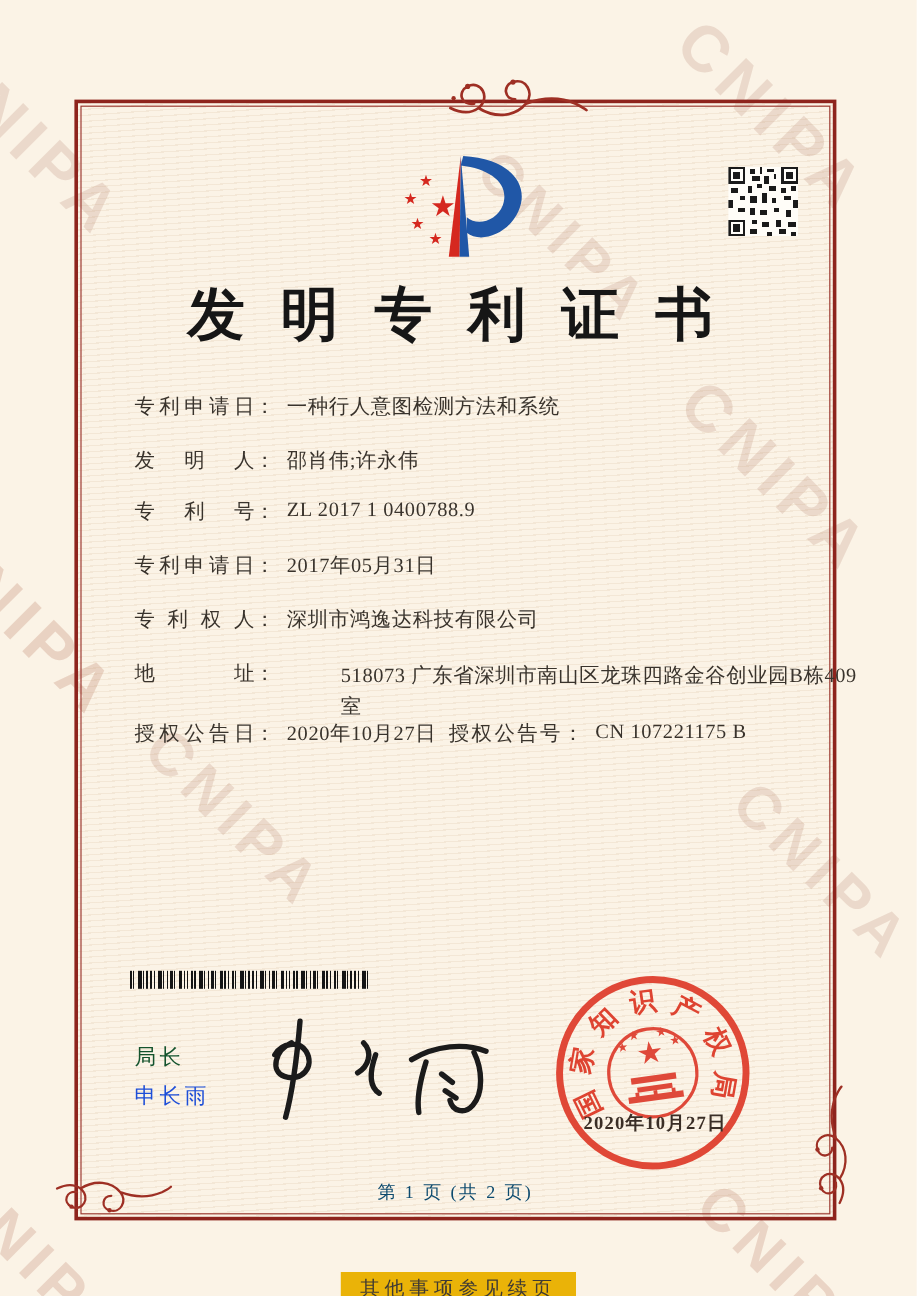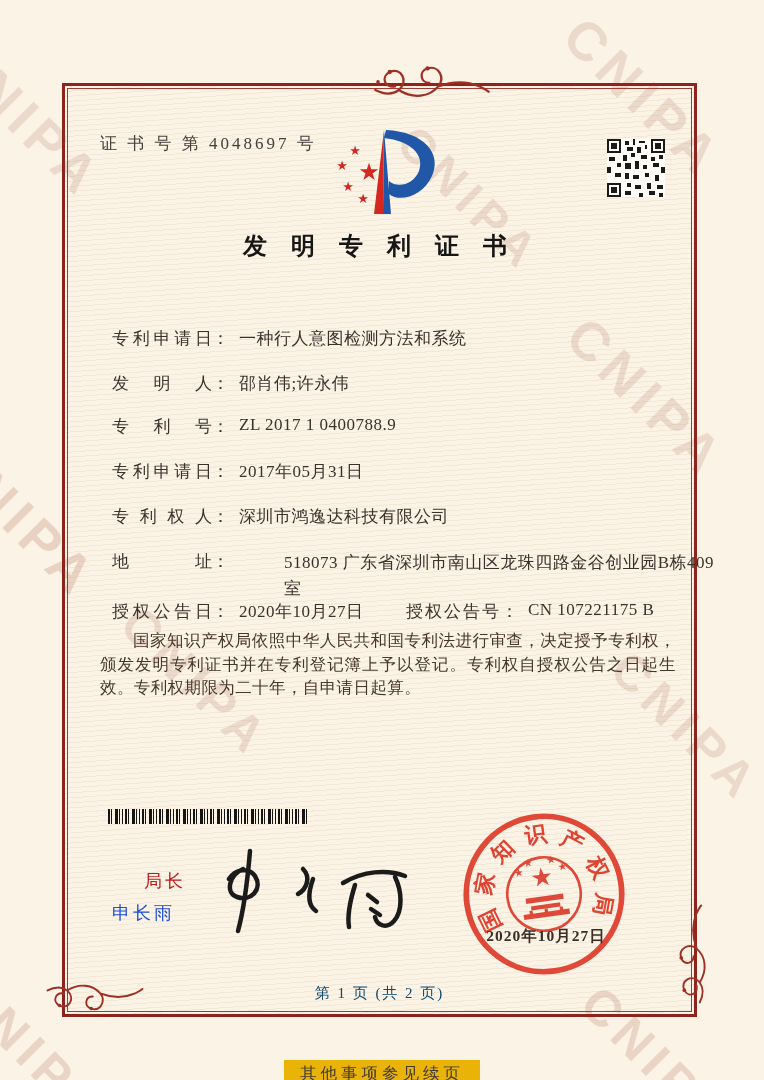--- a/index.html
+++ b/index.html
@@ -40,51 +40,51 @@
     border:1px solid #9e3c34;
   }
   .cert-no{
     position:absolute;left:100px;top:132px;
     font-size:17px;letter-spacing:3px;color:#44403a;
   }
   .logo{position:absolute;left:330px;top:124px;}
   .qr{position:absolute;left:607px;top:139px;}
   .title{
     position:absolute;left:62px;right:67px;top:230px;text-align:center;
-    font-size:24px;font-weight:700;color:#161616;letter-spacing:9px;
+    font-size:48px;font-weight:700;color:#161616;letter-spacing:9px;
   }
   
   .fields{position:absolute;left:112px;top:322px;width:560px;font-size:17px;color:#39332c;}
   .frow{position:absolute;left:0;white-space:nowrap;}
   .frow.r1{top:5px}.frow.r2{top:50px}.frow.r3{top:93px}.frow.r4{top:138px}
   .frow.r5{top:183px}.frow.r6{top:228px}.frow.r7{top:278px}
   .flabel{
     display:inline-block;width:100px;
     text-align:justify;text-align-last:justify;
     vertical-align:top;
   }
   .fcolon{display:inline-block;margin-right:10px;vertical-align:top;}
   .fvalue{display:inline-block;vertical-align:top;letter-spacing:.5px;}
   .fvalue.addr{width:432px;white-space:normal;line-height:26px;margin-left:45px;}
-  .grant-no-group{position:absolute;left:262px;top:0;white-space:nowrap;margin-left:32px;}
+  .grant-no-group{position:absolute;left:262px;top:0;white-space:nowrap;}
   .grant-no-group .flabel{width:auto;letter-spacing:2px;}
   
   .paras{position:absolute;left:100px;top:629px;width:576px;}
   .paras p{
     margin:0 0 3px 0;font-size:16.5px;line-height:23.5px;
     text-indent:2em;color:#46372b;text-align:justify;letter-spacing:.4px;
   }
   .barcode{
     position:absolute;left:108px;top:809px;width:201px;height:15px;
     background:repeating-linear-gradient(90deg,
       #141414 0 2px,transparent 2px 3px,#141414 3px 4px,transparent 4px 7px,
       #141414 7px 10px,transparent 10px 11px,#141414 11px 12px,transparent 12px 14px,
       #141414 14px 15px,transparent 15px 17px);
   }
-  .commissioner-title{position:absolute;left:112px;top:869px;font-size:18px;letter-spacing:3px;color:#b91c1c;font-family:Liberation Mono, monospace;margin-left:32px;}
+  .commissioner-title{position:absolute;left:112px;top:869px;font-size:18px;letter-spacing:3px;color:#14532d;font-family:Liberation Mono, monospace;}
   .commissioner-name{position:absolute;left:112px;top:901px;font-size:18px;letter-spacing:3px;color:#1d4ed8;font-family:"Liberation Sans","DejaVu Sans",sans-serif;}
   .signature{position:absolute;left:205px;top:843px;}
   .seal{position:absolute;left:460px;top:810px;width:168px;height:168px;transform:rotate(-8deg);}
   .seal-date{
     position:absolute;left:468px;top:926px;width:156px;text-align:center;
     font-size:15.5px;letter-spacing:1px;color:#3a2e26;font-weight:700;
   }
   .page-info{
     position:absolute;left:62px;right:67px;top:984px;text-align:center;
     font-size:15px;letter-spacing:2px;color:#0c4a6e;
@@ -128,21 +128,20 @@
     <path d="M2,40 C10,44 20,46 28,40 C40,30 30,14 18,20 C8,25 12,38 24,36 M28,40 C44,50 62,48 72,36 C80,26 72,12 60,16 C50,19 52,32 62,32 M72,36 C88,30 104,30 118,36 C122,38 126,40 128,42" fill="none" stroke="#9e2f24" stroke-width="2.5" stroke-linecap="round"></path>
     <circle cx="18" cy="20" r="2.4" fill="#9e2f24"></circle>
       <circle cx="60" cy="16" r="2.4" fill="#9e2f24"></circle>
   </svg>
   <svg class="orn orn-br" width="100" height="58" viewBox="0 0 130 60">
     <path d="M2,40 C10,44 20,46 28,40 C40,30 30,14 18,20 C8,25 12,38 24,36 M28,40 C44,50 62,48 72,36 C80,26 72,12 60,16 C50,19 52,32 62,32 M72,36 C88,30 104,30 118,36 C122,38 126,40 128,42" fill="none" stroke="#9e2f24" stroke-width="2.5" stroke-linecap="round"></path>
     <circle cx="18" cy="20" r="2.4" fill="#9e2f24"></circle>
       <circle cx="60" cy="16" r="2.4" fill="#9e2f24"></circle>
   </svg>
 
-  <div class="cert-no">证 书 号 第 4048697 号</div>
 
   <svg class="logo" width="122" height="102" viewBox="0 0 122 102">
     <text x="25" y="31" font-size="13" fill="#d5281f" text-anchor="middle">★</text>
     <text x="12" y="46" font-size="13" fill="#d5281f" text-anchor="middle">★</text>
     <text x="39" y="56" font-size="24" fill="#d5281f" text-anchor="middle">★</text>
     <text x="18" y="67" font-size="13" fill="#d5281f" text-anchor="middle">★</text>
     <text x="33" y="79" font-size="13" fill="#d5281f" text-anchor="middle">★</text>
     <path d="M56,6 C95,8 112,30 102,52 C93,72 70,79 59,70 L59,57 C68,65 84,60 89,47 C95,30 80,17 54,14 Z" fill="#2057a7"></path>
     <polygon points="54,6 44,90 53,90" fill="#d5281f"></polygon>
     <polygon points="54,6 53,90 61,90" fill="#2057a7"></polygon>
@@ -218,21 +217,20 @@
     </div>
     <div class="frow r7">
       <span class="flabel">授权公告日</span><span class="fcolon">：</span><span class="fvalue">2020年10月27日</span>
       <span class="grant-no-group">
         <span class="flabel">授权公告号</span><span class="fcolon">：</span><span class="fvalue">CN 107221175 B</span>
       </span>
     </div>
   </div>
 
   <div class="paras">
-    <p>国家知识产权局依照中华人民共和国专利法进行审查，决定授予专利权，颁发发明专利证书并在专利登记簿上予以登记。专利权自授权公告之日起生效。专利权期限为二十年，自申请日起算。</p>
   </div>
 
   <div class="barcode"></div>
 
   <div class="commissioner-title">局长</div>
   <div class="commissioner-name">申长雨</div>
 
   <svg class="signature" width="215" height="95" viewBox="0 0 215 95">
     <g fill="none" stroke="#1b1b1b" stroke-width="4.5" stroke-linecap="round" stroke-linejoin="round">
       <path d="M38,26 C24,32 20,50 32,54 C46,59 58,46 50,33 C44,24 30,26 24,36"></path>

